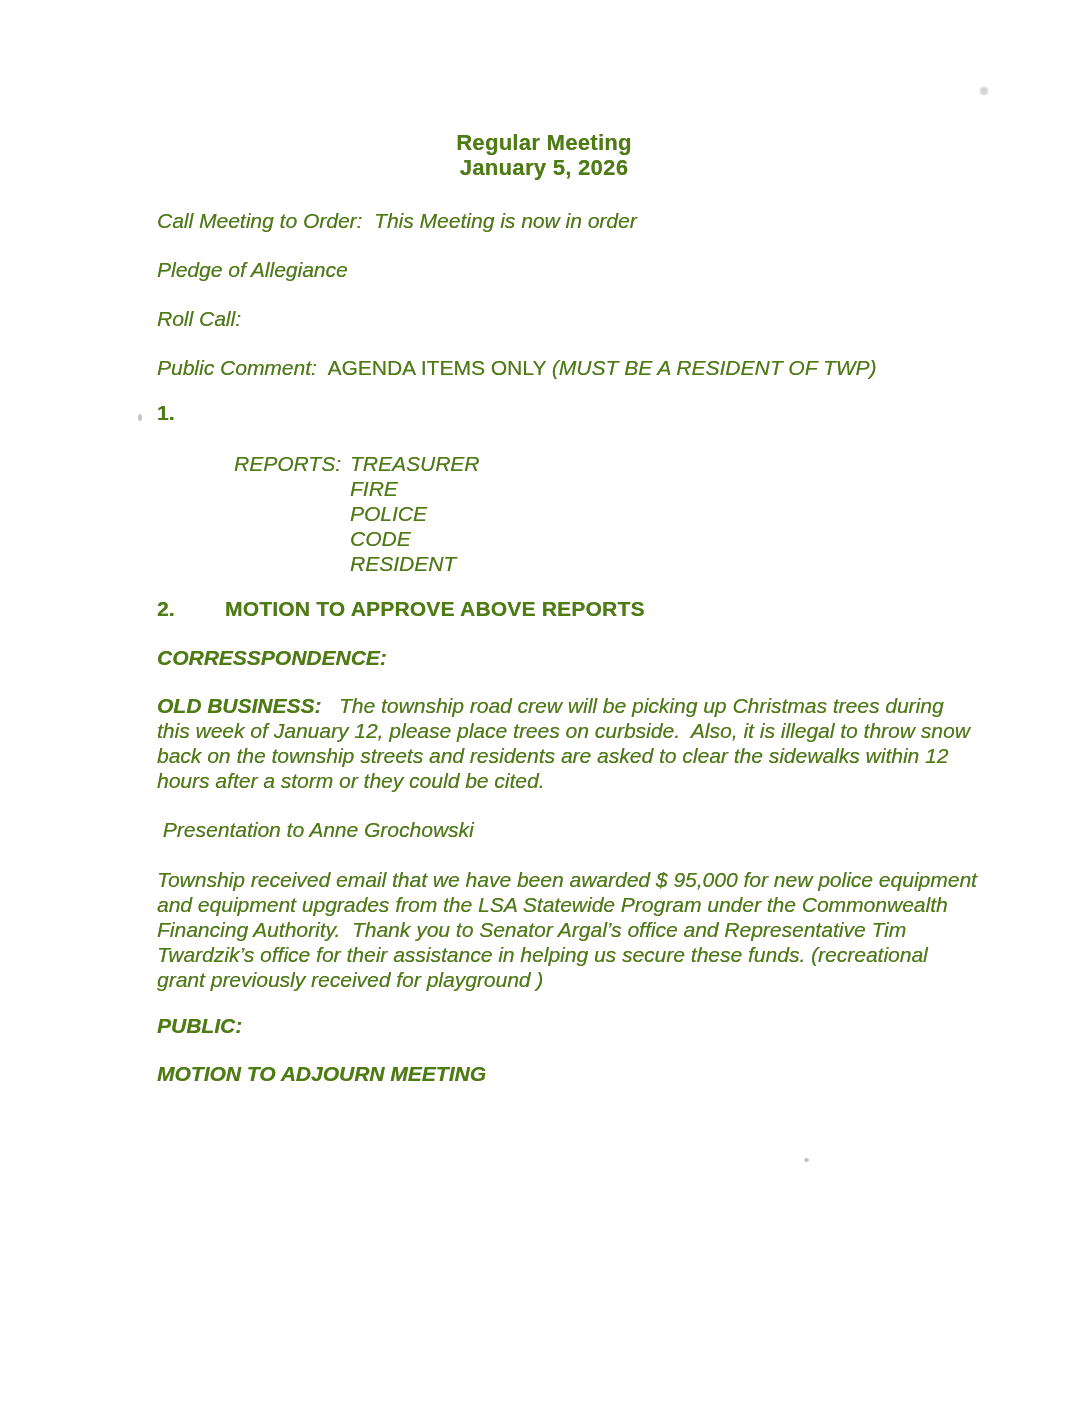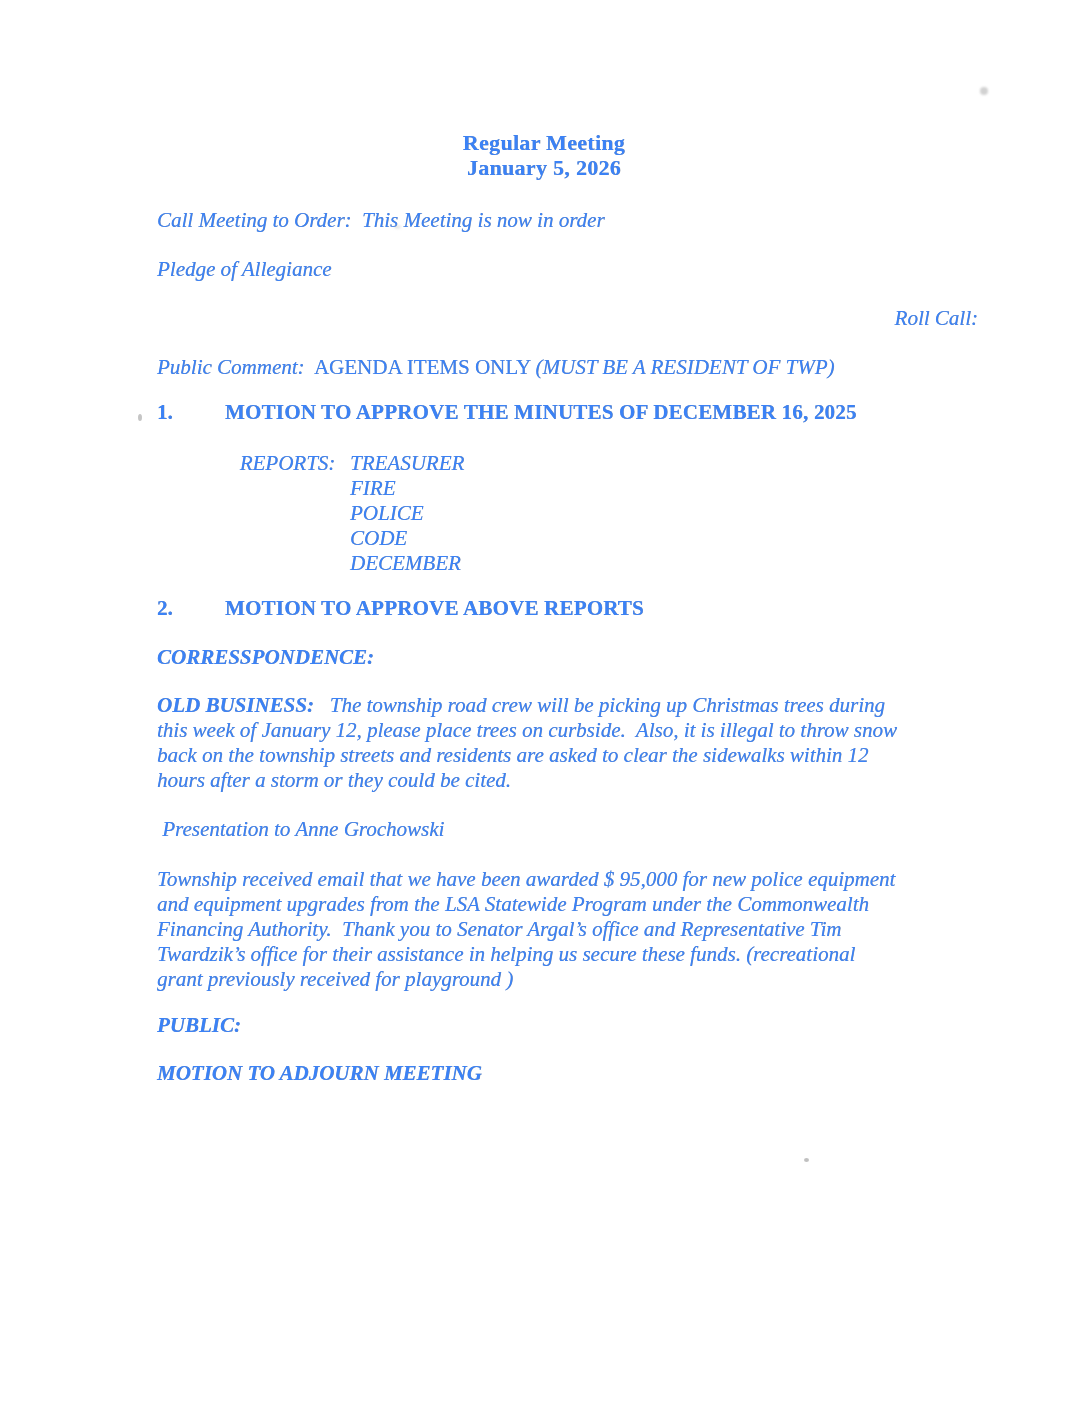--- a/index.html
+++ b/index.html
@@ -6,22 +6,22 @@
     margin: 0;
     padding: 0;
     background: #ffffff;
   }
   .page {
     position: relative;
     width: 1088px;
     height: 1408px;
     background: #ffffff;
     overflow: hidden;
-    font-family: Liberation Serif, serif;
-    color: #3b82f6;
+    font-family: Liberation Sans, sans-serif;
+    color: #4d7c0f;
     text-shadow: 0.25px 0.25px 0px rgba(20,20,20,0.45);
   }
   .doc-title {
     margin: 0;
     padding-top: 130px;
     text-align: center;
     font-weight: bold;
     font-size: 22px;
     line-height: 25px;
     letter-spacing: 0.3px;
@@ -37,21 +37,21 @@
     line-height: 25px;
     white-space: pre-wrap;
   }
   .it  { font-style: italic; }
   .bi  { font-style: italic; font-weight: bold; }
   .up  { font-style: normal; font-weight: normal; }
 
   
   .call      { margin-top: 27px !important; }
   .pledge    { margin-top: 24px !important; }
-  .rollcall  { margin-top: 24px !important; text-align: right; }
+  .rollcall  { margin-top: 24px !important; }
   .pubcom    { margin-top: 24px !important; }
   .item1     { margin-top: 20px; }
   .reports   { margin-top: 26px; }
   .item2     { margin-top: 20px; }
   .corres    { margin-top: 24px !important; }
   .oldbiz    { margin-top: 23px !important; }
   .newbiz    { margin-top: 22px !important; }
   .res2      { margin-top: 20px !important; }
   .pres      { margin-top: 24px !important; }
   .grant     { margin-top: 25px !important; }
@@ -111,31 +111,30 @@
     <p class="call"><span class="it">Call Meeting to Order:</span><span class="it">  This Meeting is now in order</span></p>
 
     <p class="pledge it">Pledge of Allegiance</p>
 
     <p class="rollcall it">Roll Call:</p>
 
     <p class="pubcom"><span class="it">Public Comment:</span><span class="up">  AGENDA ITEMS ONLY </span><span class="it">(MUST BE A RESIDENT OF TWP)</span></p>
 
     <div class="agenda-item item1">
       <span class="num">1.</span>
-      <span class="ttl">MOTION TO APPROVE THE MINUTES OF DECEMBER 16, 2025</span>
     </div>
 
     <div class="reports">
       <span class="rlabel">REPORTS:</span>
       <div class="rlist">
         <div>TREASURER</div>
         <div>FIRE</div>
         <div>POLICE</div>
         <div>CODE</div>
-        <div>DECEMBER</div>
+        <div>RESIDENT</div>
       </div>
     </div>
 
     <div class="agenda-item item2">
       <span class="num">2.</span>
       <span class="ttl">MOTION TO APPROVE ABOVE REPORTS</span>
     </div>
 
     <p class="corres bi">CORRESSPONDENCE:</p>
 

